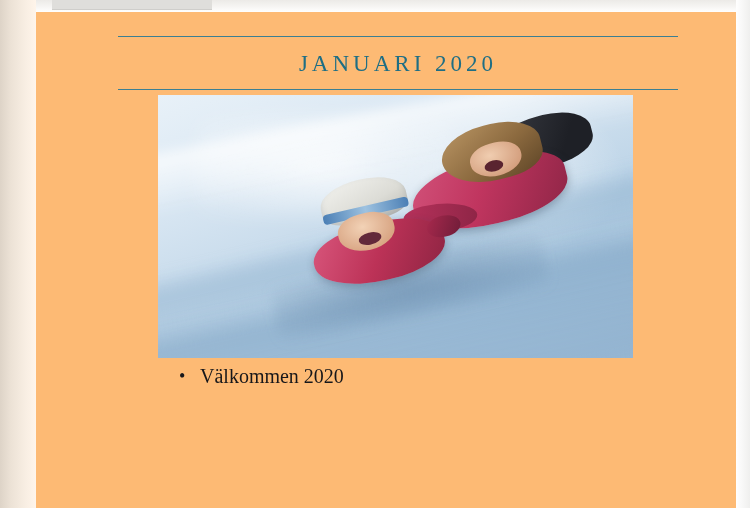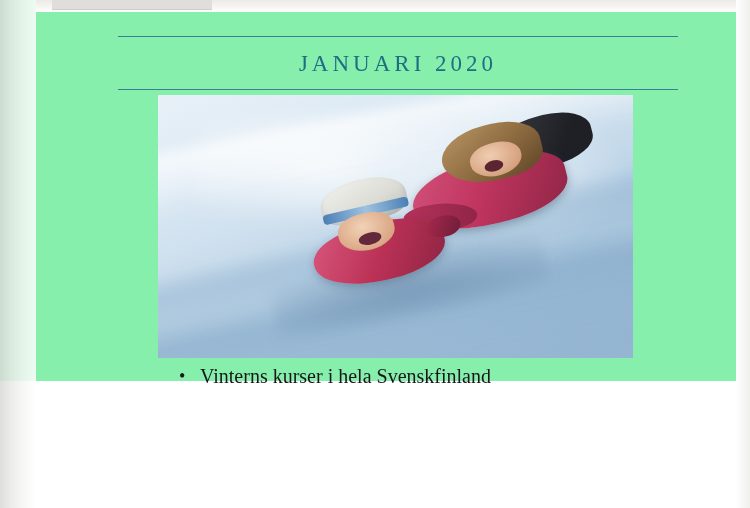--- a/index.html
+++ b/index.html
@@ -10,22 +10,22 @@
     width: 750px;
     height: 508px;
     background: #ffffff;
     font-family: "Liberation Serif", serif;
     overflow: hidden;
   }
 
   .page {
     position: relative;
     width: 750px;
-    height: 381px;
-    background: #86efac;
+    height: 508px;
+    background: #fdba74;
   }
 
   
   .scan-left-edge {
     position: absolute;
     left: 0;
     top: 0;
     width: 36px;
     height: 508px;
     background: linear-gradient(to right, #d8d8d6 0%, #e9e9e7 30%, #f7f7f6 70%, #ffffff 100%);
@@ -344,16 +344,16 @@
         <div class="mitten"></div>
         <div class="hat"></div>
         <div class="hat-band"></div>
         <div class="face"></div>
         <div class="mouth"></div>
       </div>
     </div>
   </div>
 
   <div class="bullet-list">
-    <div class="bullet-item">Vinterns kurser i hela Svenskfinland</div>
+    <div class="bullet-item">Välkommen 2020</div>
   </div>
 
 </div>
 
 </body></html>

